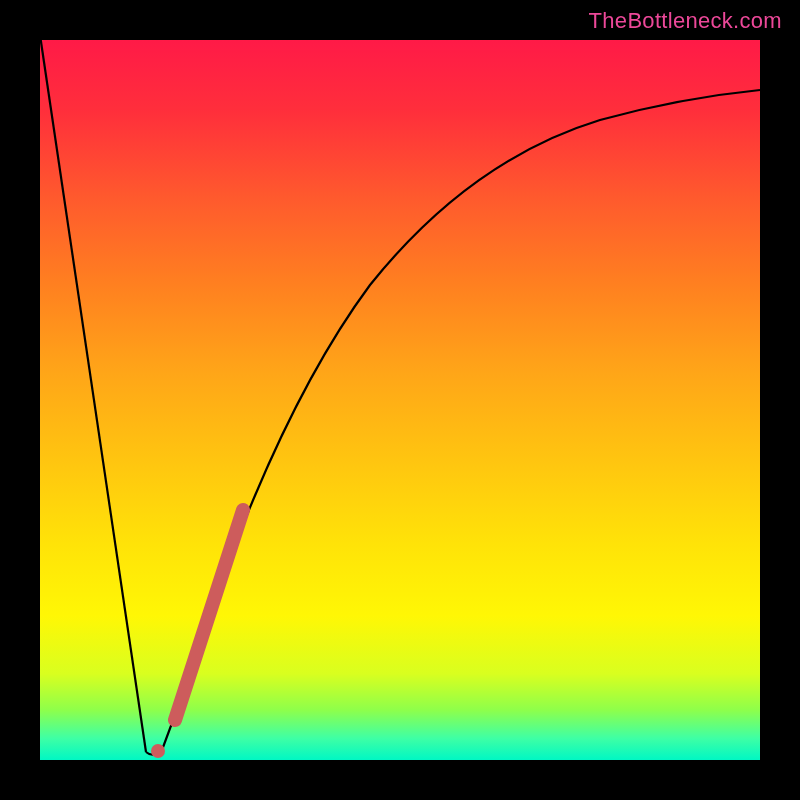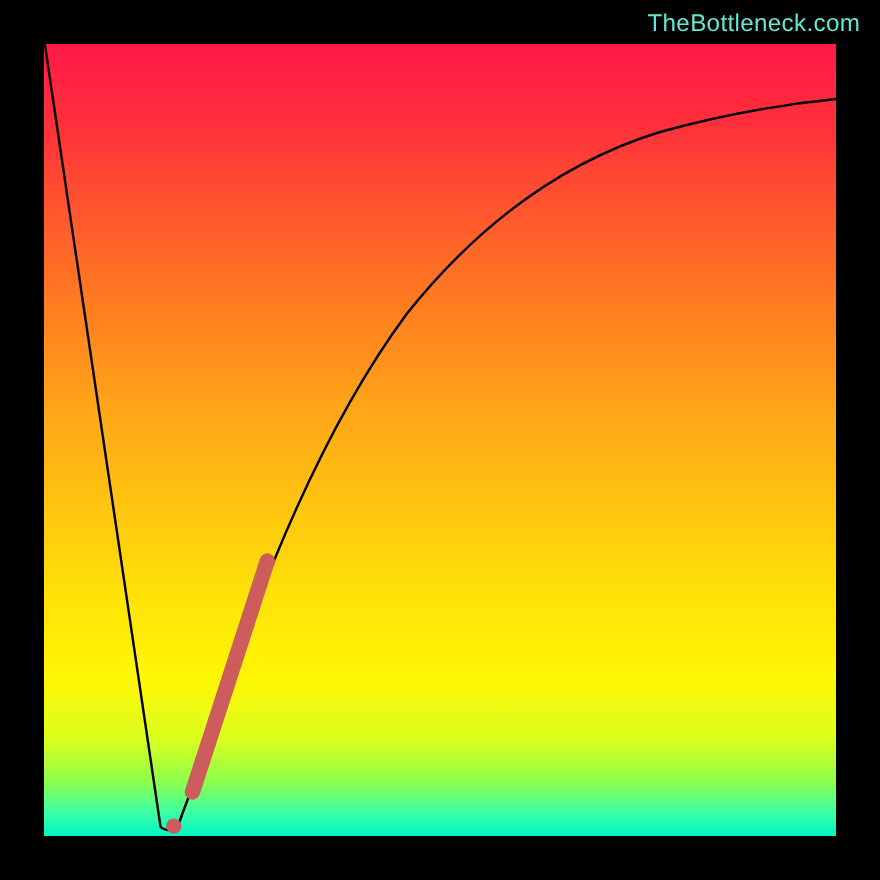--- a/index.html
+++ b/index.html
@@ -35,21 +35,21 @@
       #d9ff1f 88%,
       #8fff4a 93%,
       #3effa5 97%,
       #00f7c4 100%
     );
   }
   .watermark {
     position: absolute;
     top: 8px;
     right: 18px;
-    color: #5eead4;
+    color: #ec4899;
     font-size: 22px;
     font-weight: 500;
     letter-spacing: 0.3px;
   }
   svg.curves {
     position: absolute;
     left: 0;
     top: 0;
     width: 720px;
     height: 720px;

